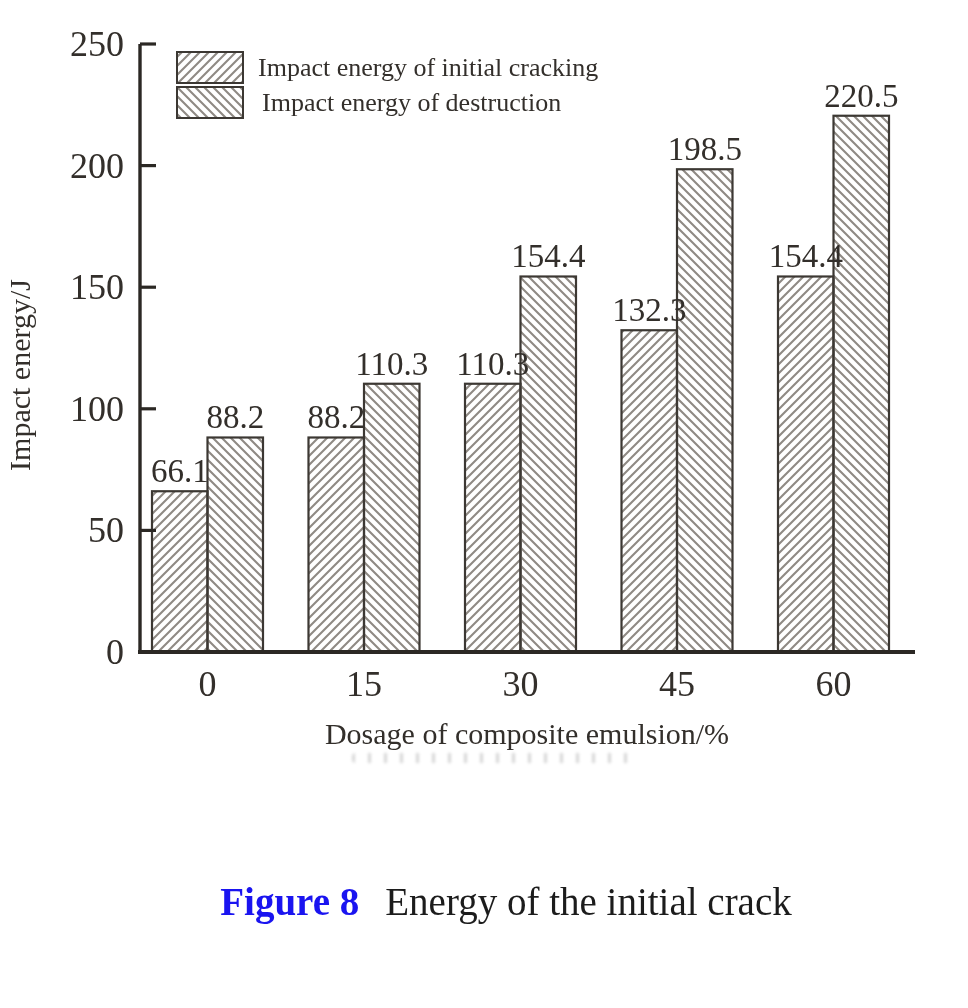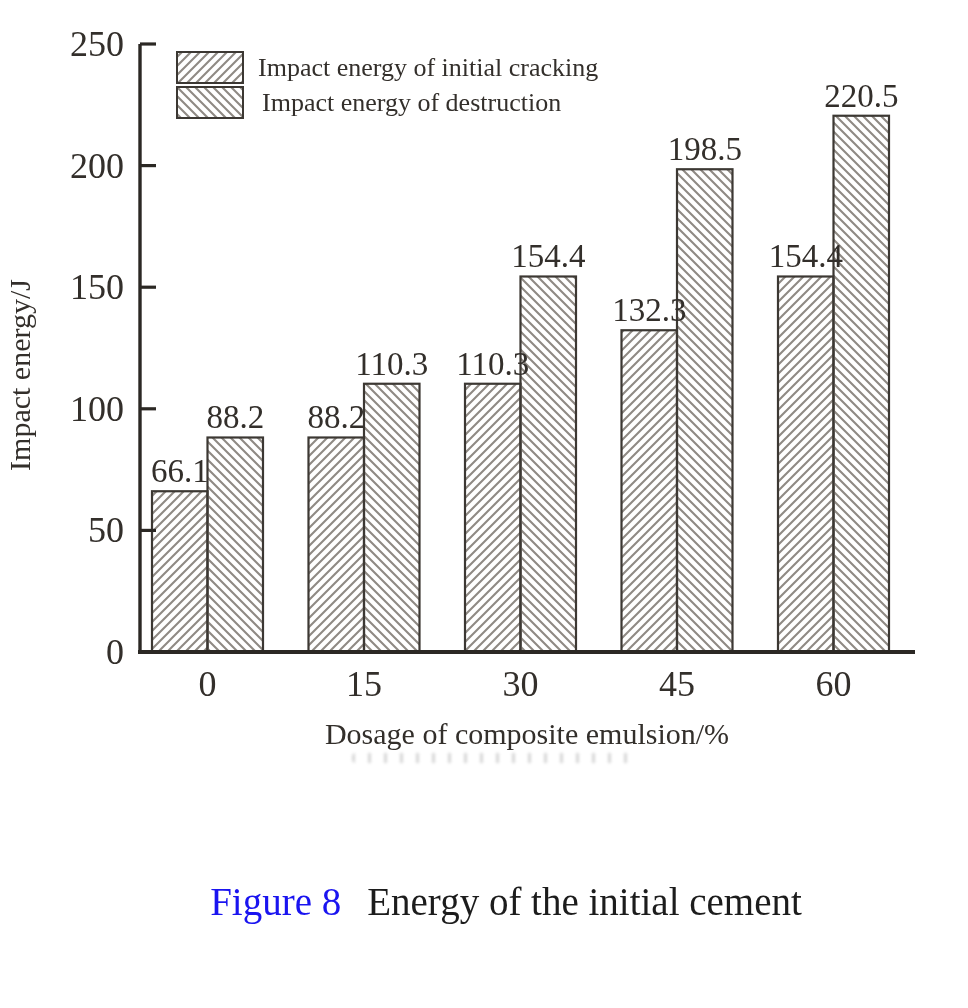--- a/index.html
+++ b/index.html
@@ -2,21 +2,21 @@
 <html><head>
 <meta charset="utf-8">
 <style>
   html,body{margin:0;padding:0;background:#ffffff;}
   body{width:968px;height:1008px;position:relative;overflow:hidden;
        font-family:"Liberation Serif","DejaVu Serif",serif;color:#332f2b;}
   .page{position:absolute;inset:0;background:#ffffff;}
   svg text{font-family:"Liberation Serif","DejaVu Serif",serif;fill:#332f2b;}
   .caption{position:absolute;top:874px;left:0;width:968px;text-align:center;
            font-size:39px;line-height:56px;color:#1c1c1c;}
-  .fig-label{font-weight:normal;margin-right:26px;margin-left:44px;}
+  .fig-label{font-weight:bold;margin-right:26px;margin-left:44px;}
   .artifact{position:absolute;top:753px;left:352px;width:280px;height:10px;opacity:.28;
             background:repeating-linear-gradient(90deg,#6b6b6b 0 3px,transparent 3px 16px);
             filter:blur(1.6px);border-radius:4px;}
 </style>
 </head>
 <body>
 
 <div class="page">
 
   <svg id="chart" width="968" height="800" viewBox="0 0 968 800" aria-label="grouped bar chart">
@@ -87,16 +87,16 @@
       <rect x="177" y="87" width="66" height="31" fill="url(#hatchDown)" stroke="#3c3833" stroke-width="2"></rect>
       <text x="262" y="111" font-size="26">Impact energy of destruction</text>
     </g>
   </svg>
 
   
   <div class="artifact"></div>
 
   
   <div class="caption">
-    <span class="fig-label" id="fig-label" style="color: rgb(26, 20, 240);">Figure 8</span><span>Energy of the initial cement</span><br>
+    <span class="fig-label" id="fig-label" style="color: rgb(26, 20, 240);">Figure 8</span><span>Energy of the initial crack</span><br>
   </div>
 
 </div>
 
 </body></html>

